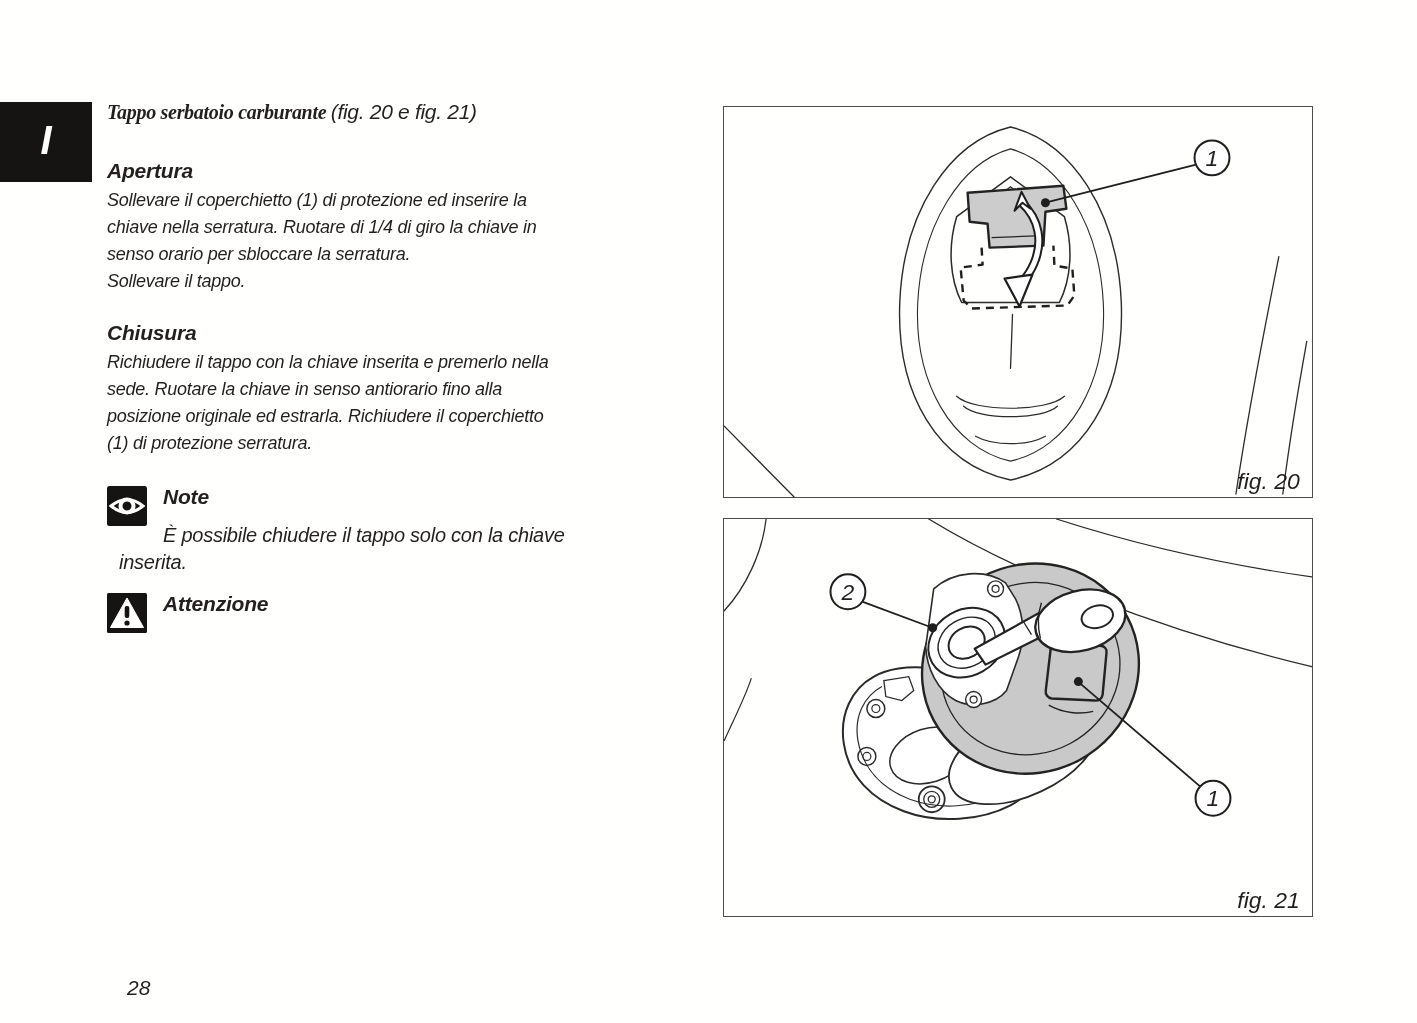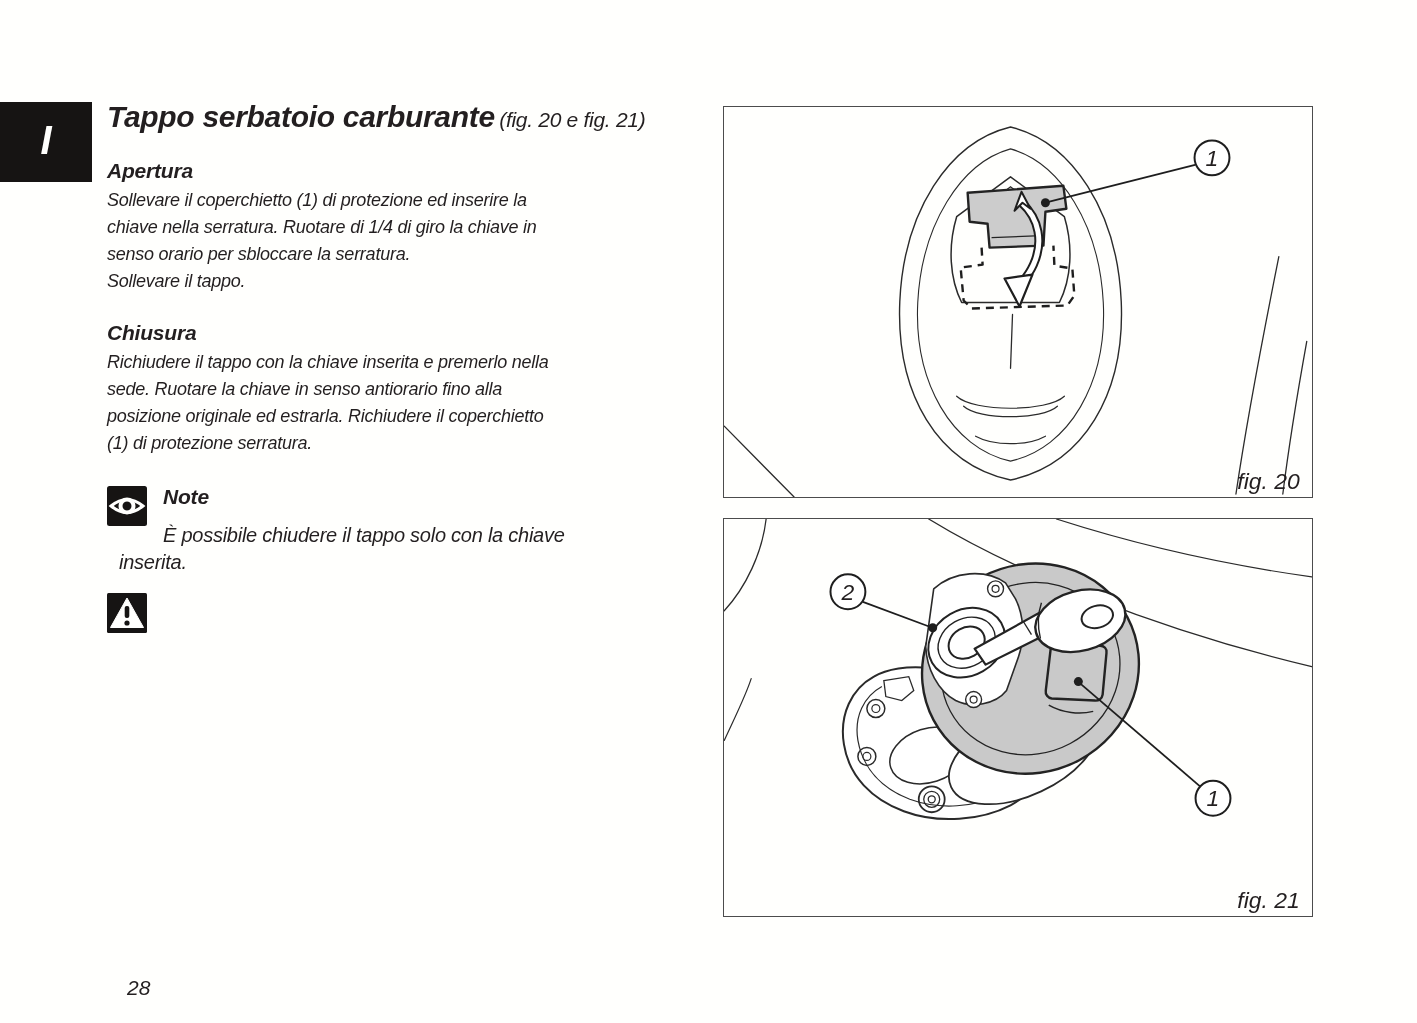--- a/index.html
+++ b/index.html
@@ -14,21 +14,21 @@
   
   .lang-tab{
     left:0;top:102px;width:92px;height:80px;background:#161413;
     display:flex;align-items:center;justify-content:center;
   }
   .lang-tab span{
     color:#fffffd;font-size:40px;font-weight:bold;font-style:italic;
     transform:translateY(-2px);
   }
   .title-line{left:107px;top:100px;width:625px;white-space:nowrap;}
-  .title-line .t-main{font-size:30px;font-weight:bold;font-style:italic;letter-spacing:-0.3px;}
+  .title-line .t-main{font-size:20px;font-weight:bold;font-style:italic;letter-spacing:-0.3px;font-family:Liberation Serif, serif;}
   .title-line .t-ref{font-size:21px;font-style:italic;letter-spacing:-0.3px;text-align:center;}
 
   h2.sec{
     margin:0;font-size:21px;font-weight:bold;font-style:italic;
     letter-spacing:-0.2px;line-height:26px;
   }
   p.body{
     margin:0;font-size:18px;font-style:italic;line-height:27px;
     letter-spacing:-0.25px;white-space:pre-line;
   }
@@ -111,20 +111,21 @@
 
 <div class="abs callout-block att-block">
   <span class="blk-icon">
     <svg viewBox="0 0 40 40" width="40" height="40">
       <rect x="0" y="0" width="40" height="40" rx="1.5" fill="#161413"></rect>
       <path d="M20,5 L36.5,34.5 L3.5,34.5 Z" fill="#fffffd" stroke="#fffffd" stroke-width="1" stroke-linejoin="round"></path>
       <rect x="17.7" y="13" width="4.6" height="12" rx="2" fill="#161413"></rect>
       <circle cx="20" cy="30" r="2.6" fill="#161413"></circle>
     </svg>
   </span>
+  <h3>Attenzione</h3>
 </div>
 
 <div class="abs figbox fig20">
   <svg viewBox="0 0 589 391">
     <g fill="none" stroke="#2b2b2b" stroke-linecap="round">
 
       <path d="M287,20 C225,35 180,105 176,195 C172,288 214,358 287,374 C360,358 402,288 398,195 C394,105 349,35 287,20 Z" stroke-width="1.4"></path>
       <path d="M287,42 C237,56 198,118 194,196 C190,276 228,342 287,355 C346,342 384,276 380,196 C376,118 337,56 287,42 Z" stroke-width="1.1"></path>
 
       <path d="M287,70 L233,110 C224,140 226,172 238,196 L336,196 C348,172 350,140 341,110 Z" stroke-width="1.5" stroke-linejoin="round"></path>

